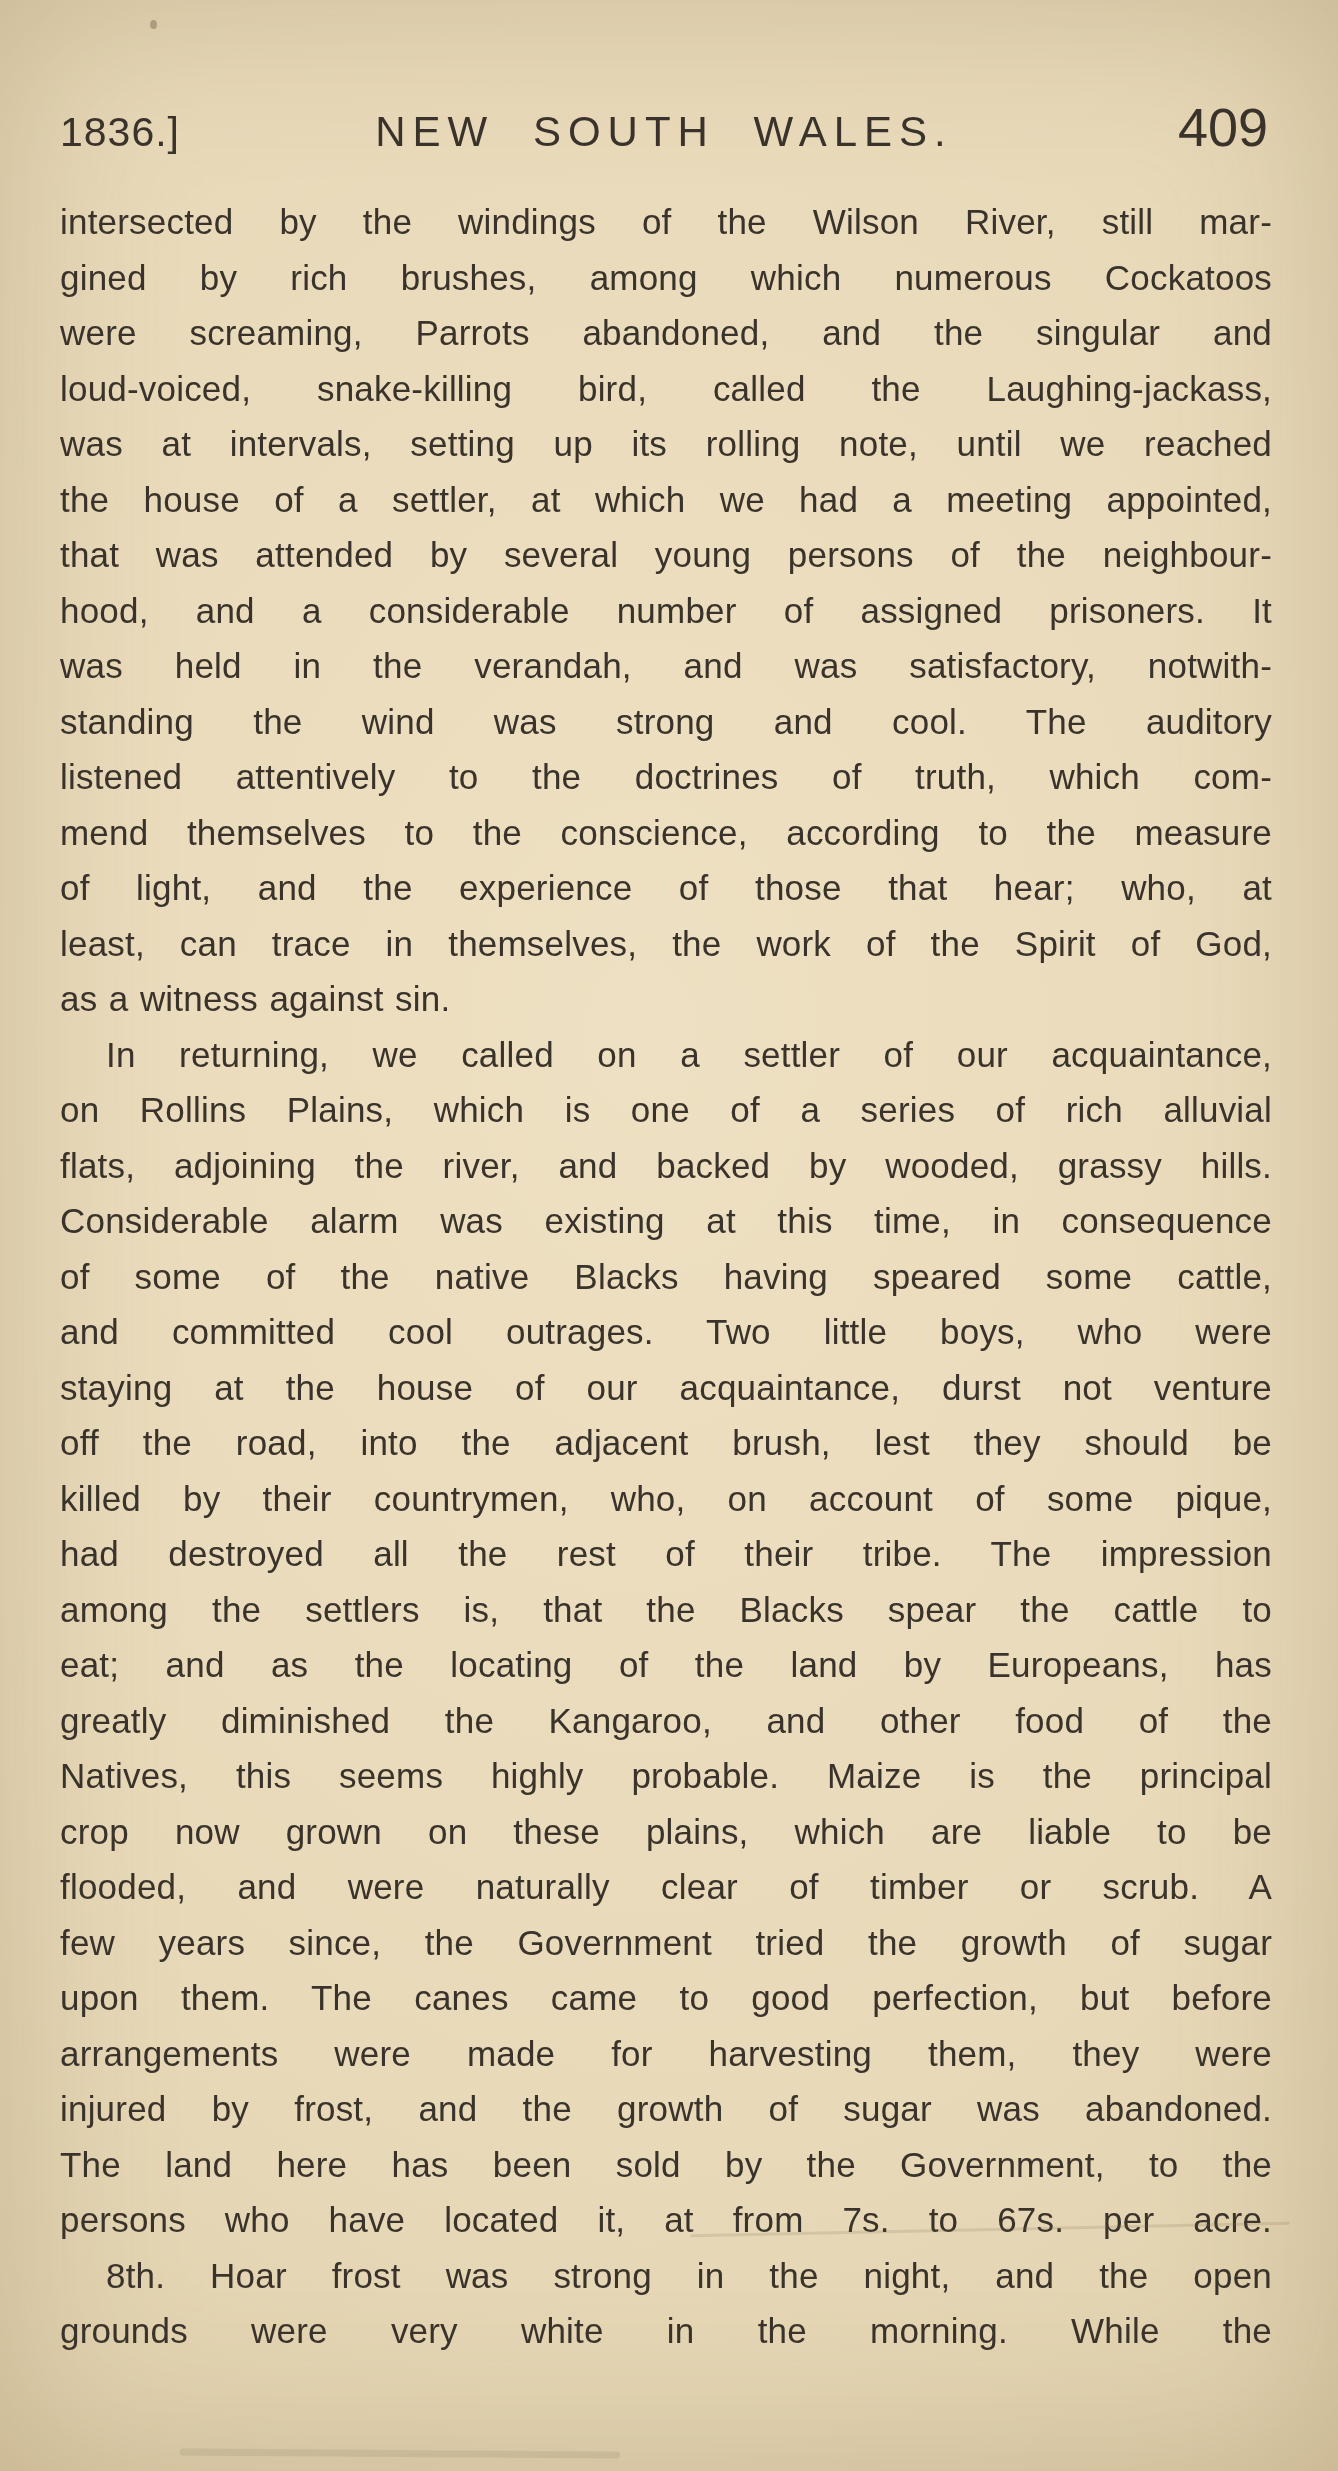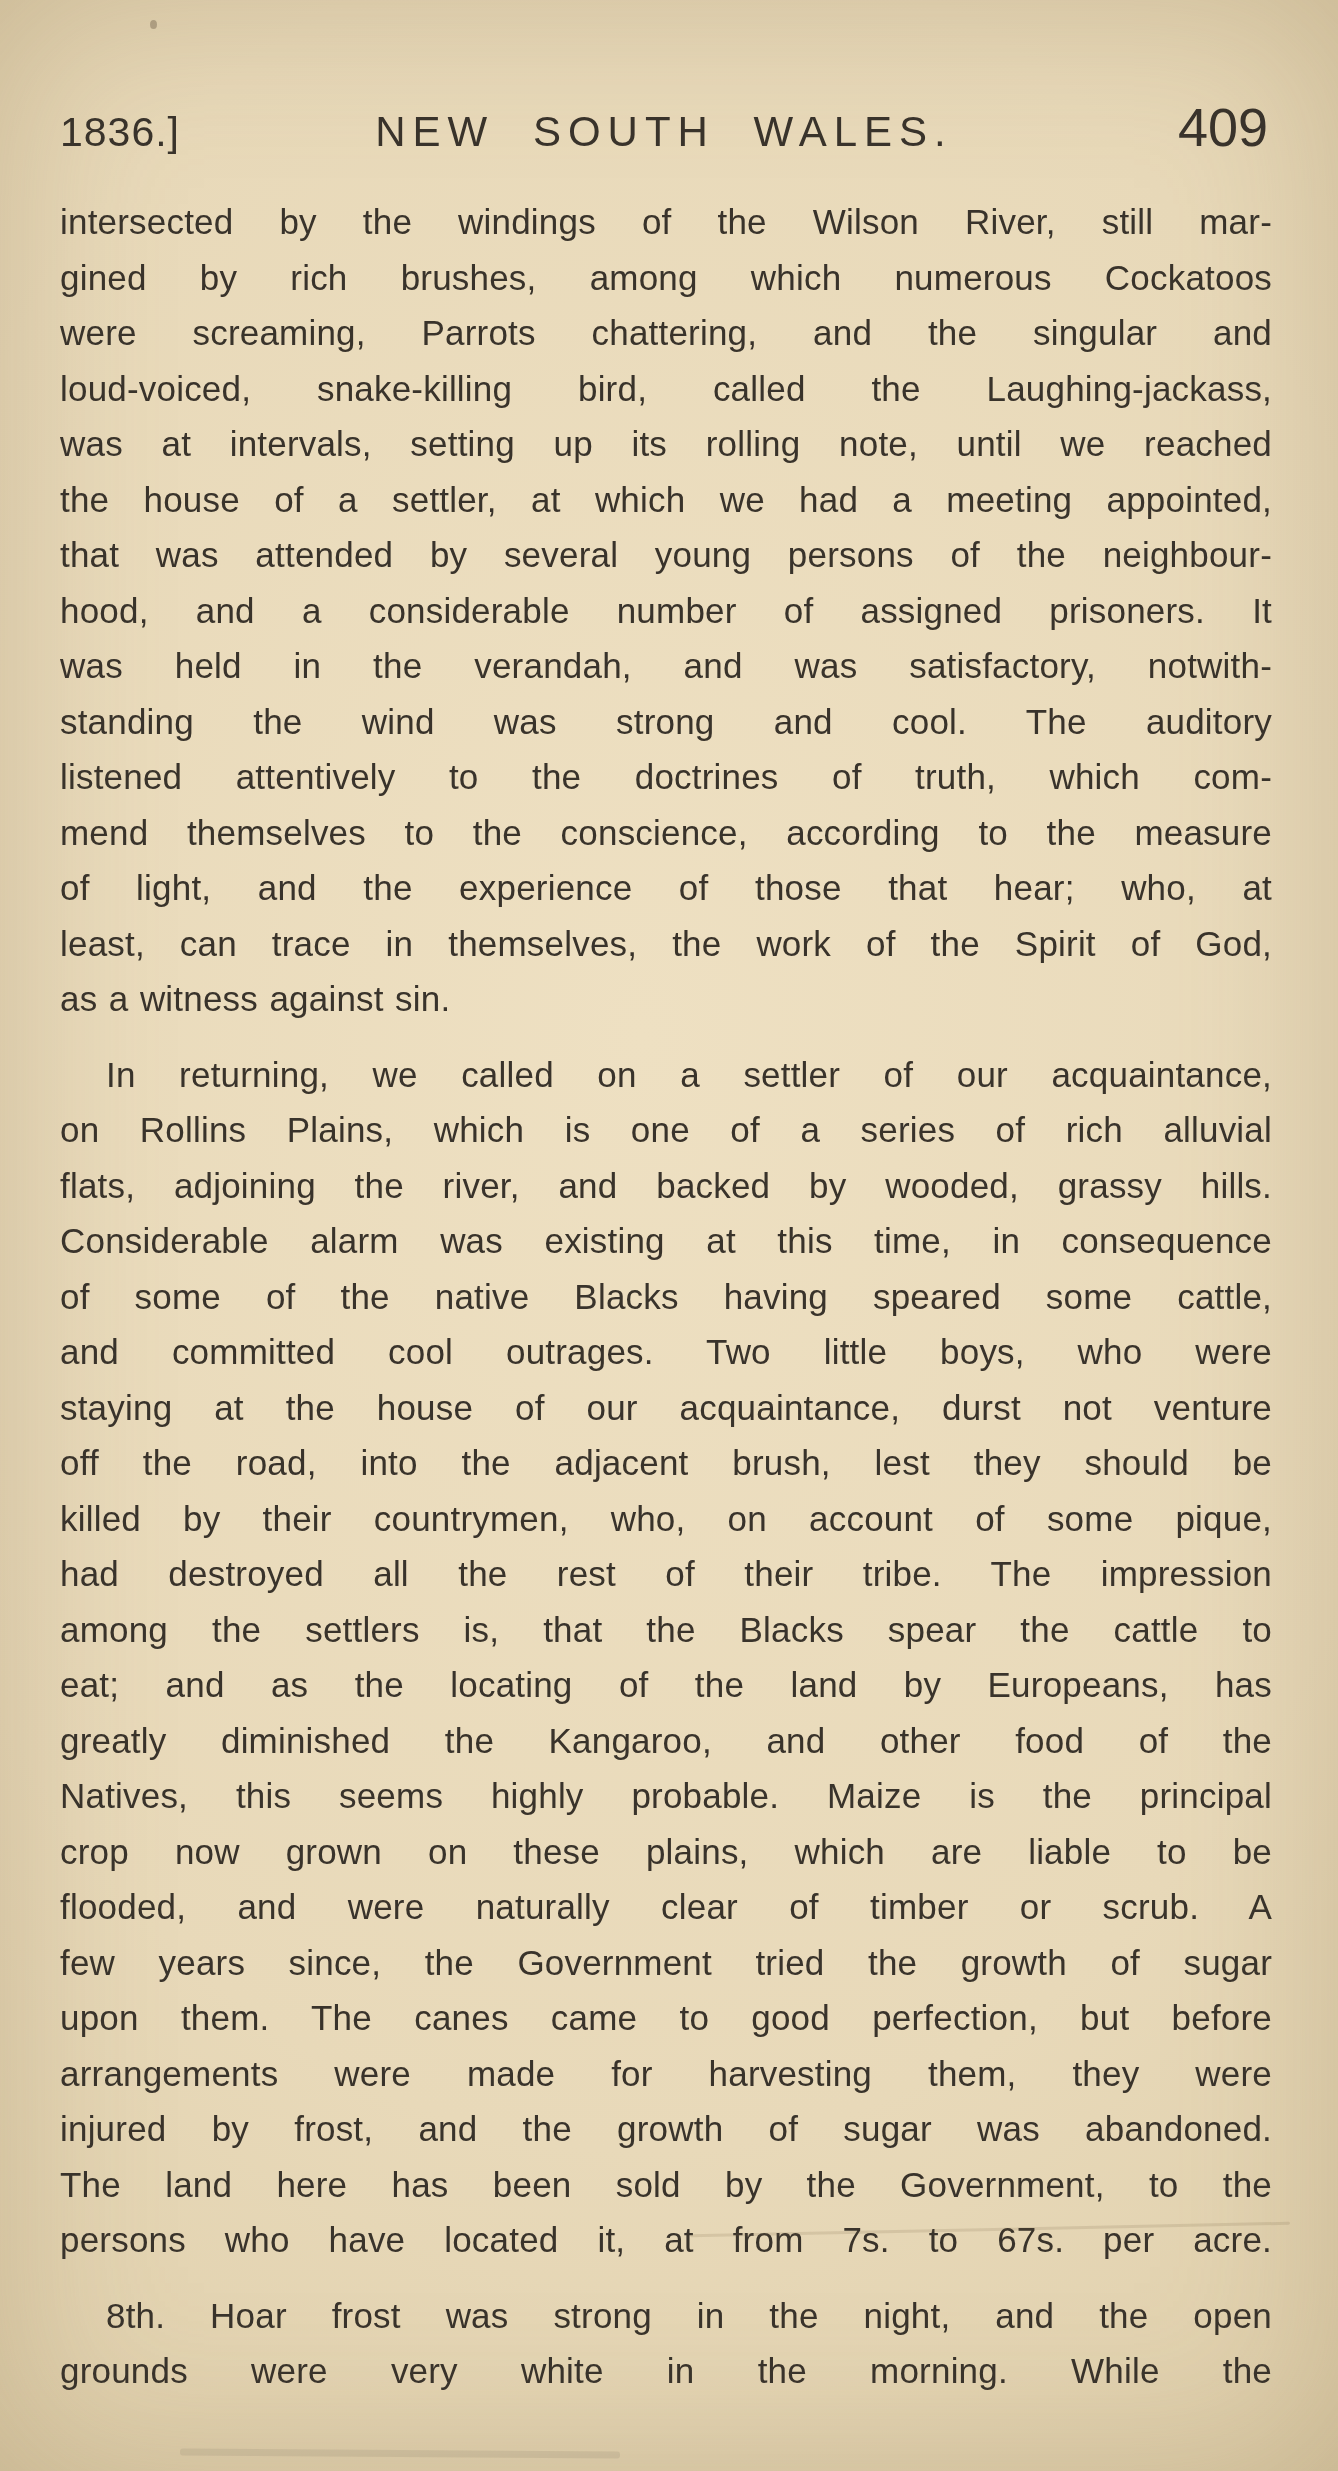--- a/index.html
+++ b/index.html
@@ -36,21 +36,21 @@
   .paragraph { margin: 0; }
   .line {
     line-height: 55.5px;
     text-align: justify;
     text-align-last: justify;
     letter-spacing: .2px;
     word-spacing: 1.5px;
     white-space: normal;
   }
   .line.last { text-align-last: left; }
-  .line.indent { padding-left: 46px; margin-top: 20px; }
+  .line.indent { padding-left: 46px; }
   .speck {
     position: absolute;
     background: rgba(80,65,45,.55);
     border-radius: 50%;
   }
   .scratch {
     position: absolute;
     border-radius: 3px;
   }
   .scratch-1 {
@@ -74,21 +74,21 @@
   <header class="page-header">
     <span class="hdr-year">1836.]</span>
     <span class="hdr-title">NEW SOUTH WALES.</span>
     <span class="hdr-num">409</span>
   </header>
 
   <main class="page-body">
       <div class="paragraph">
         <div class="line">intersected by the windings of the Wilson River, still mar-</div>
         <div class="line">gined by rich brushes, among which numerous Cockatoos</div>
-        <div class="line">were screaming, Parrots chattering, and the singular and</div>
+        <div class="line">were screaming, Parrots abandoned, and the singular and</div>
         <div class="line">loud-voiced, snake-killing bird, called the Laughing-jackass,</div>
         <div class="line">was at intervals, setting up its rolling note, until we reached</div>
         <div class="line">the house of a settler, at which we had a meeting appointed,</div>
         <div class="line">that was attended by several young persons of the neighbour-</div>
         <div class="line">hood, and a considerable number of assigned prisoners. It</div>
         <div class="line">was held in the verandah, and was satisfactory, notwith-</div>
         <div class="line">standing the wind was strong and cool. The auditory</div>
         <div class="line">listened attentively to the doctrines of truth, which com-</div>
         <div class="line">mend themselves to the conscience, according to the measure</div>
         <div class="line">of light, and the experience of those that hear; who, at</div>

